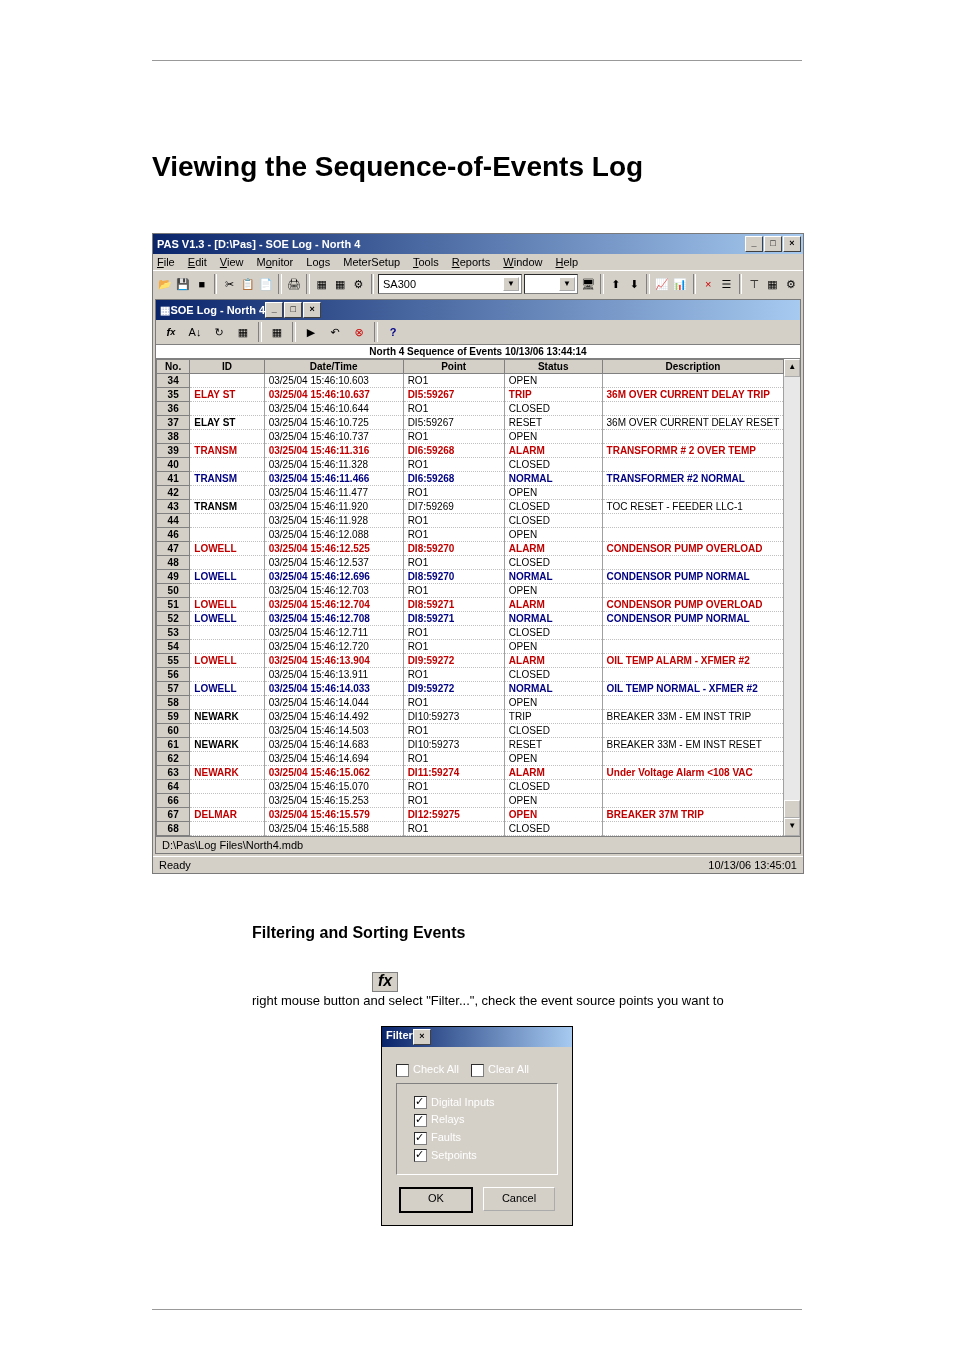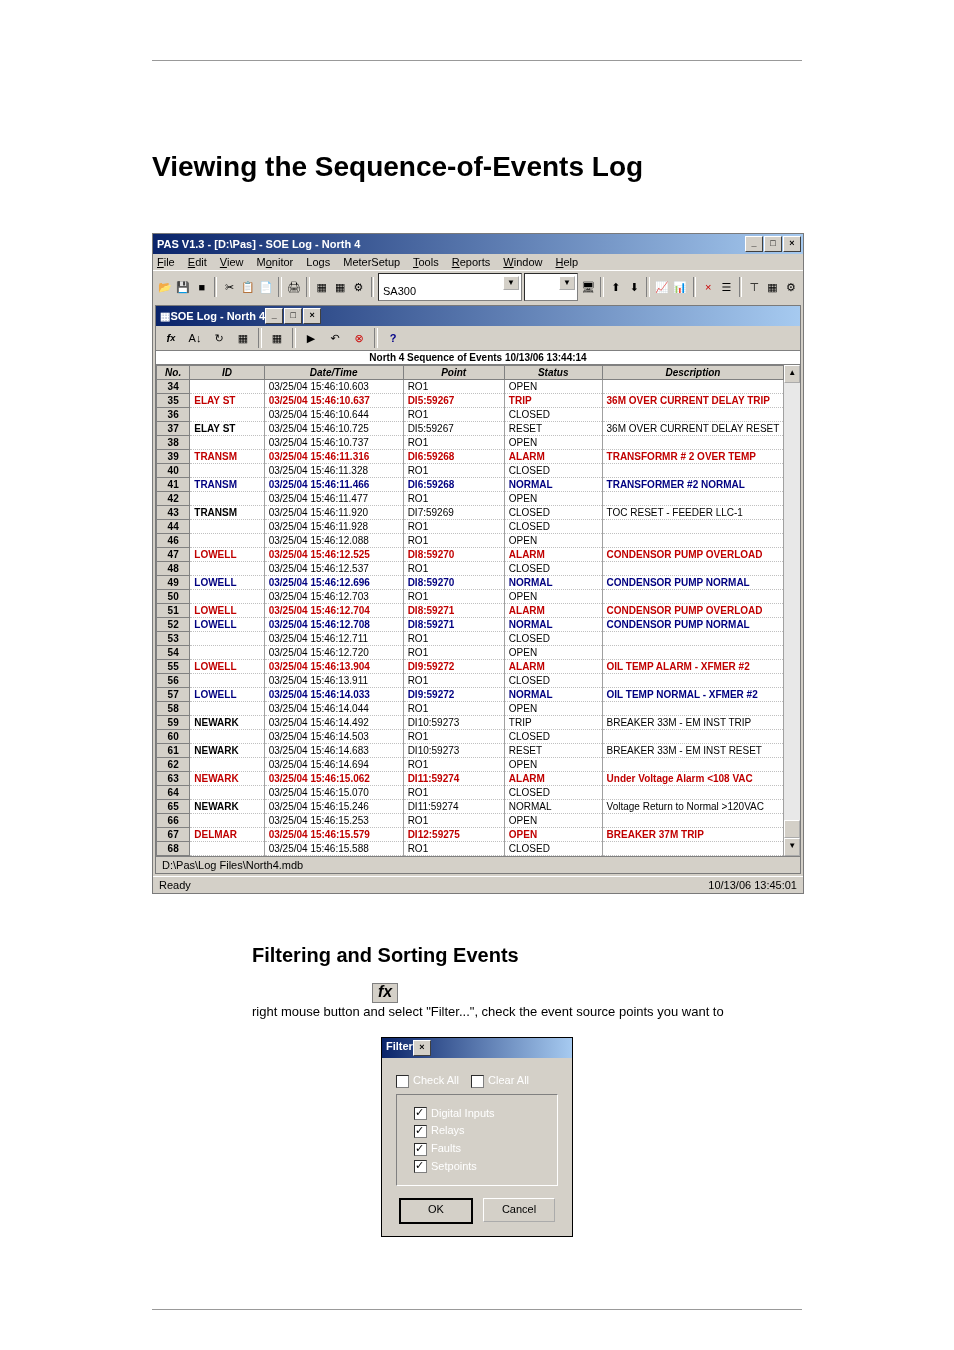--- a/index.html
+++ b/index.html
@@ -75,21 +75,21 @@
     align-items: center;
     justify-content: center;
     font-size: 11px;
   }
   .tsep { width: 2px; height: 20px; border-left: 1px solid #808080; border-right: 1px solid #fff; margin: 0 2px; }
   .combo {
     height: 18px;
     border: 1px inset #808080;
     background: #fff;
     font-size: 11px;
-    padding: 8px 18px 0 4px;
+    padding: 0 18px 0 4px;
     line-height: 18px;
     position: relative;
     min-width: 120px;
   }
   .combo::after {
     content: "▼";
     position: absolute;
     right: 2px; top: 2px;
     width: 14px;
     background: #d4d0c8;
@@ -134,21 +134,20 @@
     font-size: 10px;
     font-family: Tahoma, Arial, sans-serif;
     width: 100%;
   }
   .grid th {
     background: #d4d0c8;
     border: 1px solid #808080;
     padding: 1px 4px;
     font-weight: bold;
     font-size: 10px;
-    font-style: italic;
   }
   .grid td {
     border-right: 1px solid #a0a0a0;
     border-bottom: 1px dotted #c0c0c0;
     padding: 0 4px;
     height: 13px;
     white-space: nowrap;
     overflow: hidden;
   }
   .grid td.no {
@@ -189,23 +188,23 @@
     display: flex;
   }
   .statusbar .spacer { flex: 1; }
   .pathbar {
     background: #d4d0c8;
     padding: 2px 6px;
     font-size: 11px;
     border-top: 1px solid #808080;
   }
   .section-sub {
-    font-size: 20px;
-    font-weight: bold;
-    margin: 50px 0 16px 100px;
+    font-size: 16px;
+    font-weight: bold;
+    margin: 50px 0 30px 100px;
   }
   .body-text {
     font-size: 13px;
     margin: 0 50px 0 100px;
     line-height: 1.4;
     text-align: justify;
   }
   .fx-icon {
     display: inline-block;
     width: 24px; height: 18px;
@@ -626,28 +625,20 @@
               </tr>
               <tr class="plain">
                 <td class="no">64</td>
                 <td class="col-id"></td>
                 <td class="col-dt">03/25/04 15:46:15.070</td>
                 <td class="col-pt">RO1</td>
                 <td class="col-st">CLOSED</td>
                 <td class="col-desc"></td>
               </tr>
               <tr class="plain">
-                <td class="no">65</td>
-                <td class="col-id">NEWARK</td>
-                <td class="col-dt">03/25/04 15:46:15.246</td>
-                <td class="col-pt">DI11:59274</td>
-                <td class="col-st">NORMAL</td>
-                <td class="col-desc">Voltage Return to Normal &gt;120VAC</td>
-              </tr>
-              <tr class="plain">
                 <td class="no">66</td>
                 <td class="col-id"></td>
                 <td class="col-dt">03/25/04 15:46:15.253</td>
                 <td class="col-pt">RO1</td>
                 <td class="col-st">OPEN</td>
                 <td class="col-desc"></td>
               </tr>
               <tr class="red">
                 <td class="no">67</td>
                 <td class="col-id">DELMAR</td>

